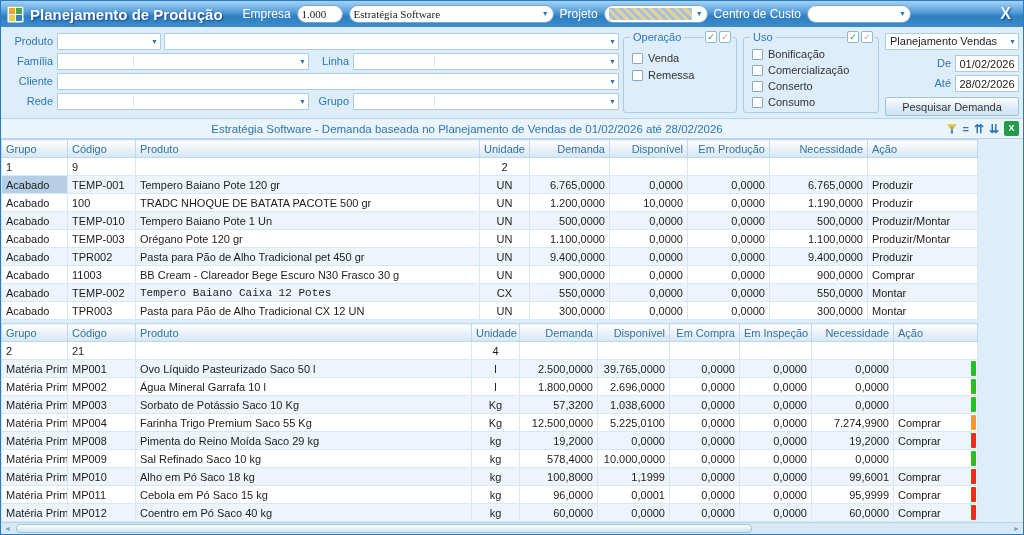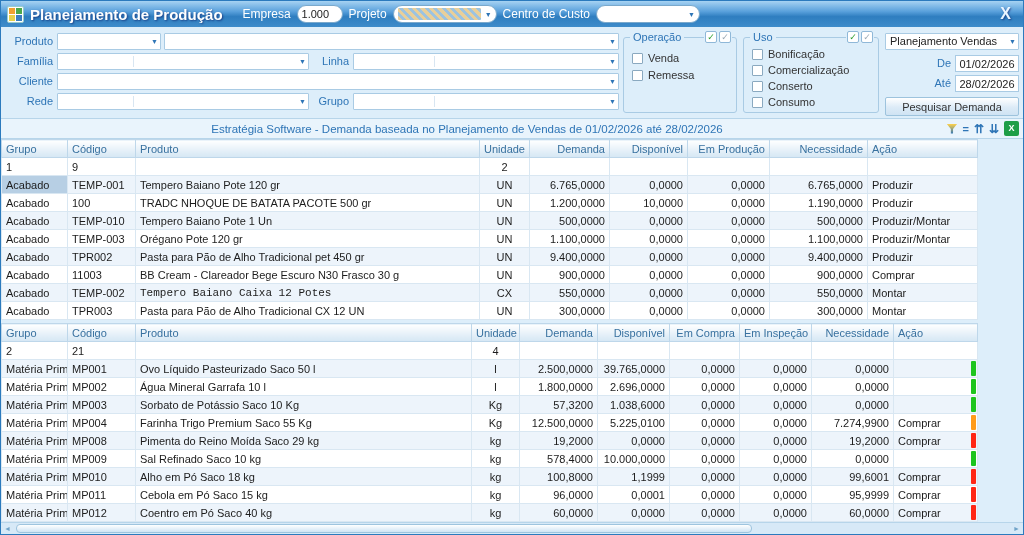--- a/index.html
+++ b/index.html
@@ -8,21 +8,21 @@
   .window { width:1024px; height:535px; border:1px solid #2b7abd; background:#ddeefa; display:flex; flex-direction:column; overflow:hidden; }
 
   
   .titlebar { flex:0 0 26px; display:flex; align-items:center; gap:6px; padding:0 6px;
     background:linear-gradient(180deg,#a6d2f2 0%,#5aa1dc 40%,#2f7ec0 60%,#3e8cca 100%); }
   .app-icon { width:17px; height:17px; background:#fff; border:1px solid #9cc; display:grid; grid-template-columns:1fr 1fr; grid-template-rows:1fr 1fr; gap:1px; padding:1px; border-radius:2px; }
   .app-icon i { display:block; }
   .q1{background:#f0a030;} .q2{background:#4aa84a;} .q3{background:#e8d04a;} .q4{background:#3a7ec0;}
   .title { color:#fff; font-size:15px; font-weight:bold; text-shadow:1px 1px 2px rgba(0,0,80,.5); margin-right:14px; white-space:nowrap; }
   .tb-label { color:#fff; font-size:12px; white-space:nowrap; }
-  .tb-field { background:#fff; border:1px solid #7aa9cc; height:18px; display:flex; align-items:center; padding:0 4px; color:#222; position:relative; border-radius:9px; }
+  .tb-field { background:#fff; border:1px solid #7aa9cc; height:18px; display:flex; align-items:center; padding:0 4px; color:#222; position:relative; border-radius:9px;font-family:Liberation Serif, serif; }
   .tb-field .arr { margin-left:auto; color:#2e75b6; font-size:7px; padding-left:4px; }
   .f-code { width:46px; }
   .f-emp { width:205px; }
   .f-proj { width:104px; }
   .f-cc { width:104px; }
   .striped { flex:1; height:12px; background:repeating-linear-gradient(45deg,#e8cf9a 0 3px,#9cc3e0 3px 6px); border-radius:1px; }
   .close-x { margin-left:auto; color:#eaf5ff; font-weight:bold; font-size:16px; text-shadow:1px 1px 2px rgba(0,0,80,.5); padding:0 6px; cursor:default; }
 
   
   .filters { flex:0 0 92px; position:relative; background:#ddeefa; border-bottom:1px solid #b7d5ea; }
@@ -82,20 +82,24 @@
   <div class="titlebar">
     <span class="app-icon">
         <i class="q1"></i>
         <i class="q2"></i>
         <i class="q3"></i>
         <i class="q4"></i>
       </span>
     <span class="title">Planejamento de Produção</span>
     <span class="tb-label">Empresa</span>
     <span class="tb-field f-code">1.000</span>
+    <span class="tb-field f-emp">
+      <span>Estratégia Software</span>
+      <span class="arr">▼</span>
+    </span>
     <span class="tb-label">Projeto</span>
     <span class="tb-field f-proj">
       <span class="striped"></span>
       <span class="arr">▼</span>
     </span>
     <span class="tb-label">Centro de Custo</span>
     <span class="tb-field f-cc">
       <span class="arr">▼</span>
     </span>
     <span class="close-x">X</span>

